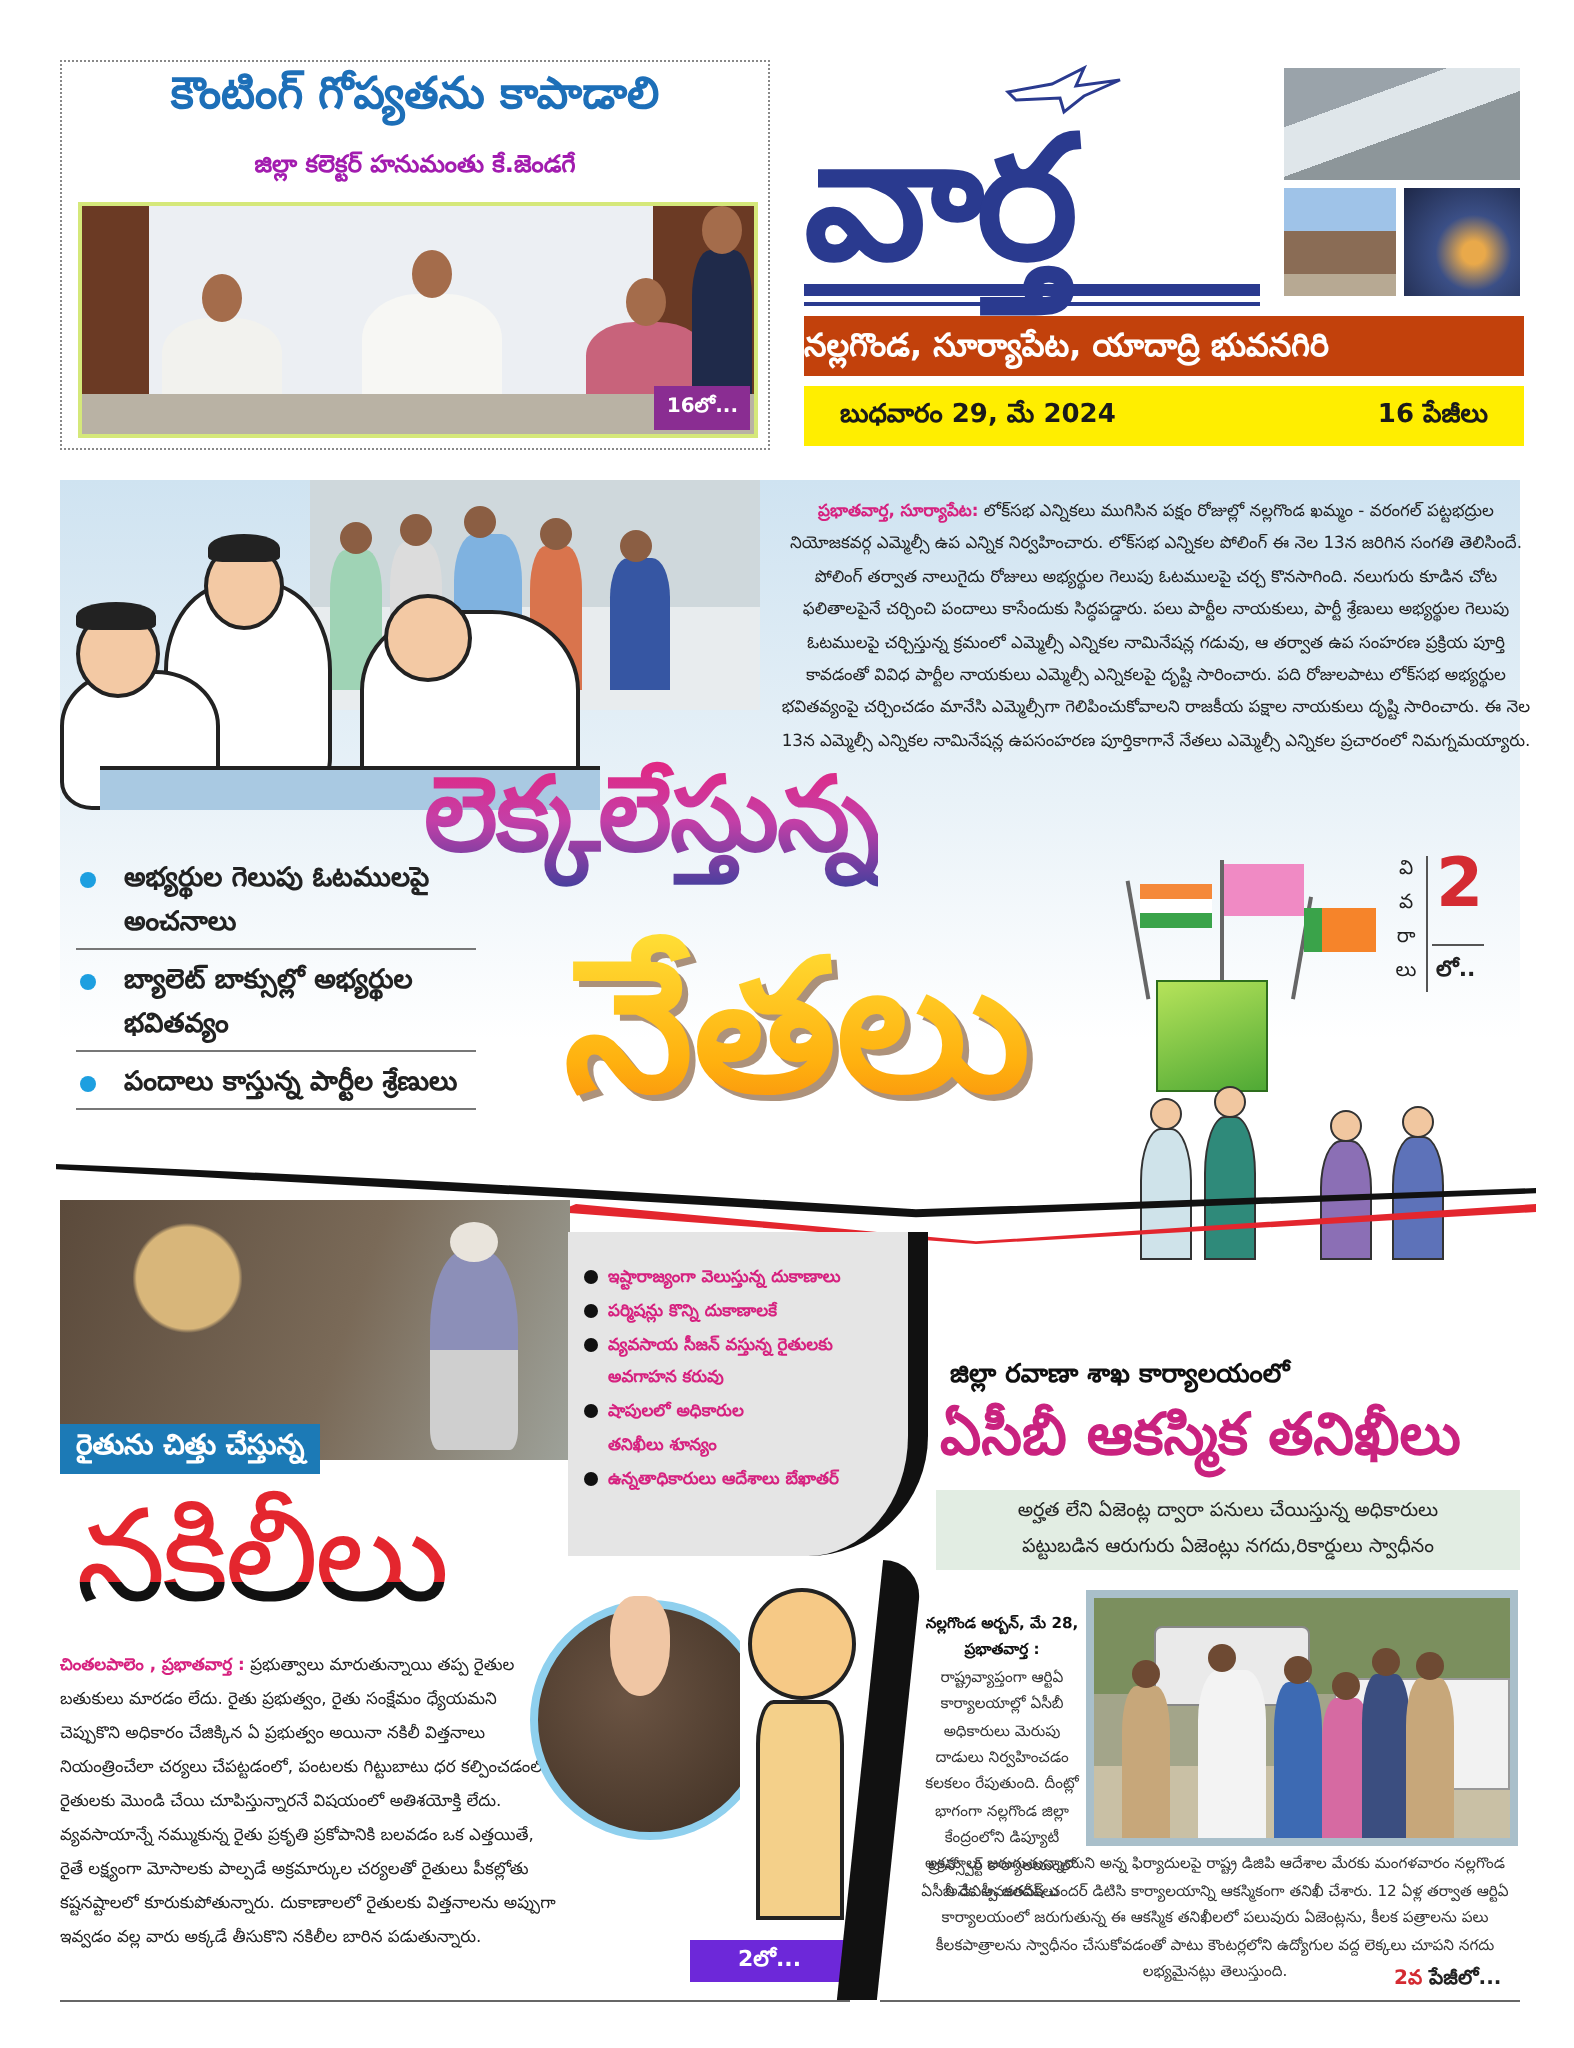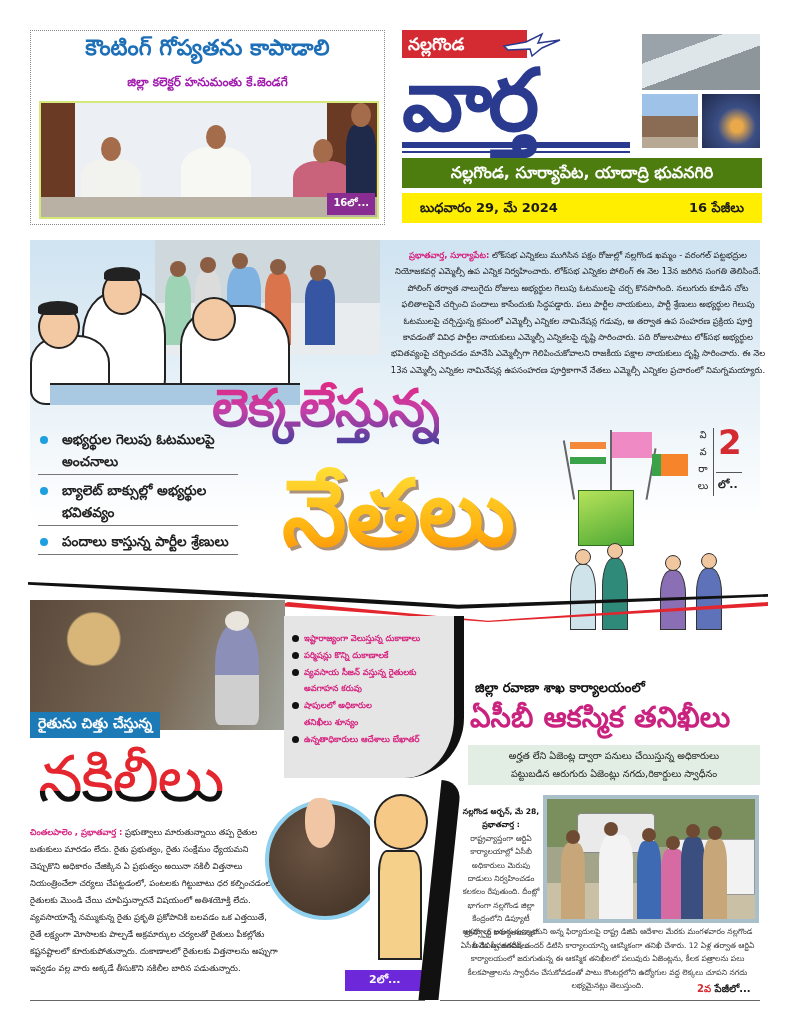--- a/index.html
+++ b/index.html
@@ -27,21 +27,21 @@
   .mast { left: 402px; top: 30px; width: 360px; height: 195px; }
   .mast-red-tab { position: absolute; left: 0; top: 0; width: 125px; height: 28px; background: #d42b32; color: #fff; font-size: 17px; font-weight: bold; padding-left: 6px; line-height: 28px; }
   .bird { position: absolute; left: 100px; top: 2px; width: 60px; height: 26px; }
   .mast-title { position: absolute; left: 0; top: 22px; width: 225px; height: 100px; font-size: 86px; font-weight: bold; color: #2a3a8f; line-height: 96px; letter-spacing: -4px; }
   .mast-rule { position: absolute; left: 0; top: 112px; width: 228px; height: 6px; background: #2a3a8f; }
   .mast-rule2 { position: absolute; left: 0; top: 121px; width: 228px; height: 2px; background: #2a3a8f; }
   .mast-photos { position: absolute; left: 240px; top: 4px; width: 118px; height: 114px; }
   .mp-dam { position: absolute; left: 0; top: 0; width: 118px; height: 56px; background: linear-gradient(160deg, #9aa3aa 0 30%, #dfe6ea 30% 55%, #8d969a 55%); }
   .mp-temple { position: absolute; left: 0; top: 60px; width: 56px; height: 54px; background: linear-gradient(180deg, #9fc3e8 0 40%, #8a6c55 40% 80%, #b7a993 80%); }
   .mp-night { position: absolute; left: 60px; top: 60px; width: 58px; height: 54px; background: radial-gradient(circle at 60% 60%, #e9a94a 0 12%, #3b4f86 40%, #1e2848 100%); }
-  .mast-districts { position: absolute; left: 0; top: 128px; width: 360px; height: 30px; background: #4d7c0f; color: #fff; font-size: 16px; font-weight: bold; text-align: center; line-height: 30px; white-space: nowrap; }
+  .mast-districts { position: absolute; left: 0; top: 128px; width: 360px; height: 30px; background: #c2410c; color: #fff; font-size: 16px; font-weight: bold; line-height: 30px; white-space: nowrap; }
   .mast-date { position: absolute; left: 0; top: 163px; width: 360px; height: 30px; background: #ffee00; font-size: 13px; font-weight: bold; line-height: 30px; padding: 0 18px; display: flex; justify-content: space-between; }
 
   
   .lead-bg { left: 30px; top: 240px; width: 730px; height: 400px;
     background: linear-gradient(180deg, #cfe3f1 0%, #e9f2f8 40%, #ffffff 70%); }
   .lead-photo { left: 155px; top: 240px; width: 225px; height: 115px;
     background: linear-gradient(180deg, #cfd8dc 0 55%, #e8ecee 55%); }
   .photo-person { position: absolute; bottom: 10px; width: 26px; border-radius: 30% 30% 0 0; }
   .photo-person .ph { position: absolute; top: -14px; left: 5px; width: 16px; height: 16px; border-radius: 50%; background: #8b5e43; }
 
@@ -143,21 +143,20 @@
       </div>
     <div class="person p4">
         <div class="head"></div>
       </div>
     <div class="table"></div>
     <div class="page-tag">16లో...</div>
   </div>
 </div>
 
 <div class="abs mast">
-  <div class="mast-red-tab">నల్లగొండ</div>
   <svg class="bird" viewBox="0 0 60 26">
     <path d="M2 14 L24 10 L40 2 L36 11 L58 8 L40 16 L30 24 L28 17 L6 18 Z" fill="#ffffff" stroke="#2a3a8f" stroke-width="1.5"></path>
   </svg>
   <div class="mast-title">వార్త</div>
   <div class="mast-rule"></div>
   <div class="mast-rule2"></div>
   <div class="mast-photos">
     <div class="mp-dam"></div>
     <div class="mp-temple"></div>
     <div class="mp-night"></div>

